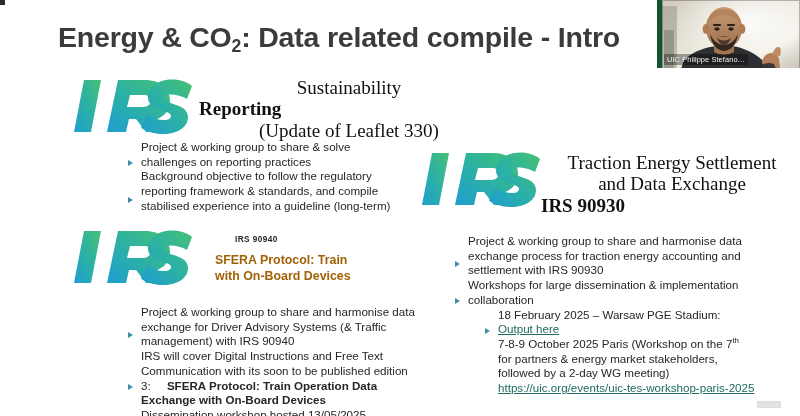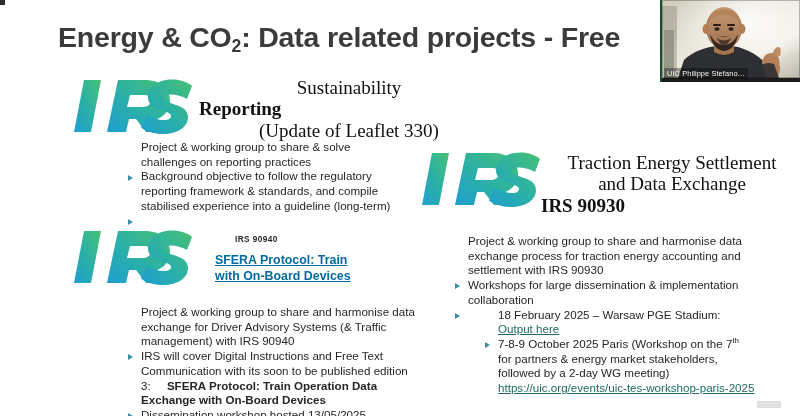--- a/index.html
+++ b/index.html
@@ -57,43 +57,42 @@
     color: #111111;
     line-height: 1.12;
   }
   .serif-head .ln-reg { display: block; font-weight: normal; text-align: center; }
   .serif-head .ln-bold { display: block; font-weight: bold; }
 
   .sans-head {
     position: absolute;
     font-family: "Liberation Sans", sans-serif;
     font-weight: bold;
-    color: #0369a1;
+    color: #a16207;
     line-height: 1.32;
-    text-decoration: underline;
   }
   .kicker {
     position: absolute;
     font-family: "Liberation Sans", sans-serif;
     font-weight: bold;
     font-size: 8.2px;
     letter-spacing: 0.45px;
     color: #231f20;
     margin-left: 20px;
   }
 
   
   .bullets {
     position: absolute;
     color: #262626;
     font-family: "Liberation Sans", sans-serif;
   }
   .bullet-row {
     display: flex;
-    align-items: flex-end;
+    align-items: center;
   }
   .bullet-mark {
     flex: 0 0 auto;
     width: 13px;
     line-height: inherit;
     position: relative;
   }
   .bullet-mark::before {
     content: "";
     position: absolute;
@@ -115,24 +114,24 @@
     text-underline-offset: 1px;
   }
   sup.ord { font-size: 0.68em; vertical-align: super; line-height: 0; }
 
   
   .video-tile {
     position: absolute;
     right: 0px;
     top: 0px;
     width: 138px;
-    height: 82px;
+    height: 68px;
     overflow: hidden;
     background: #1b1b1b;
-    border-left: 2px solid #14532d;
+    border-left: 5px solid #14532d;
   }
   .video-tile .vsvg { display: block; width: 138px; height: 78px; }
   .video-name {
     position: absolute;
     left: 2px;
     bottom: 3px;
     font-family: "Liberation Sans", sans-serif;
     font-size: 7.4px;
     color: #f2f2f2;
     background: rgba(0,0,0,0.34);
@@ -154,21 +153,21 @@
   }
 </style>
 </head>
 <body>
 
 <div id="slide">
 
   <div class="corner-speck"></div>
 
   <div class="slide-title">
-    <span>Energy &amp; CO</span><sub>2</sub><span>: Data related projects - Free</span>
+    <span>Energy &amp; CO</span><sub>2</sub><span>: Data related compile - Intro</span>
   </div>
 
   <svg class="irs-logo" style="left:70px; top:77px;" width="122" height="58" viewBox="0 0 244 116">
     <defs>
       <linearGradient id="gradA" x1="0" y1="1" x2="1" y2="0">
         <stop offset="0%" stop-color="#1f9ed0"></stop>
         <stop offset="48%" stop-color="#2bb0a6"></stop>
         <stop offset="100%" stop-color="#46c174"></stop>
       </linearGradient>
     </defs>

